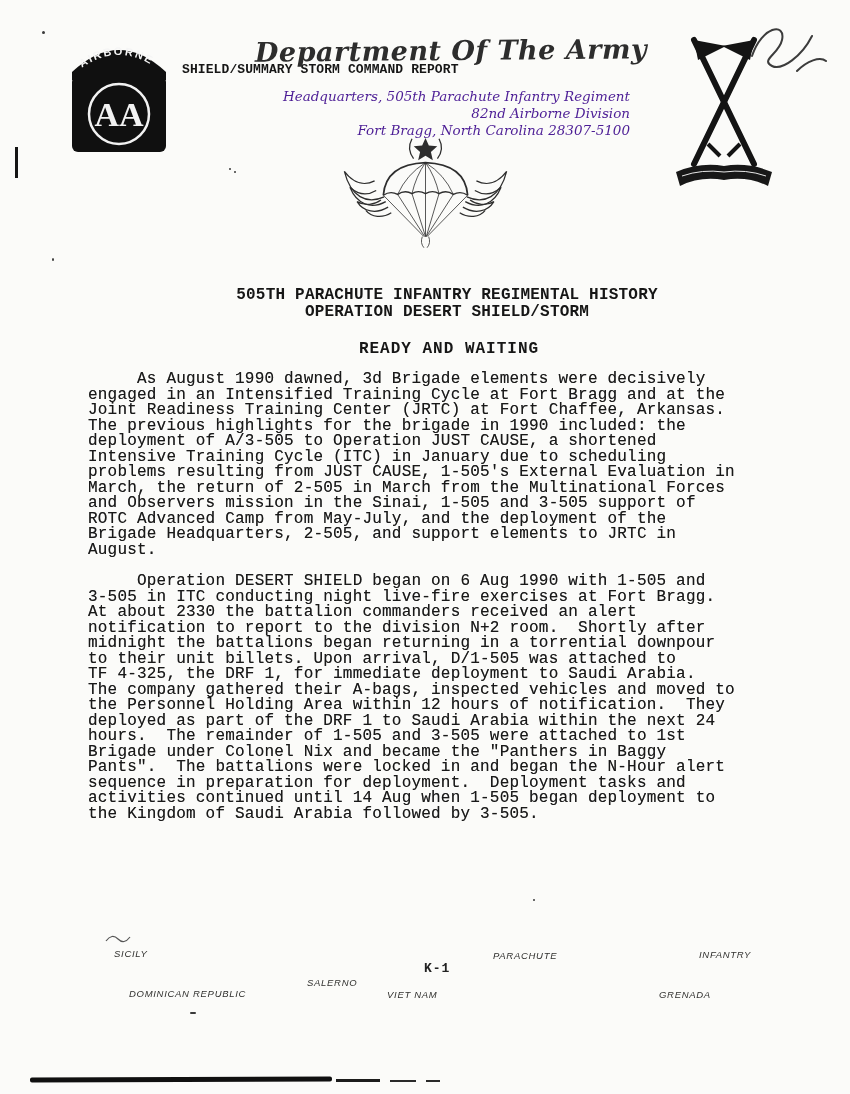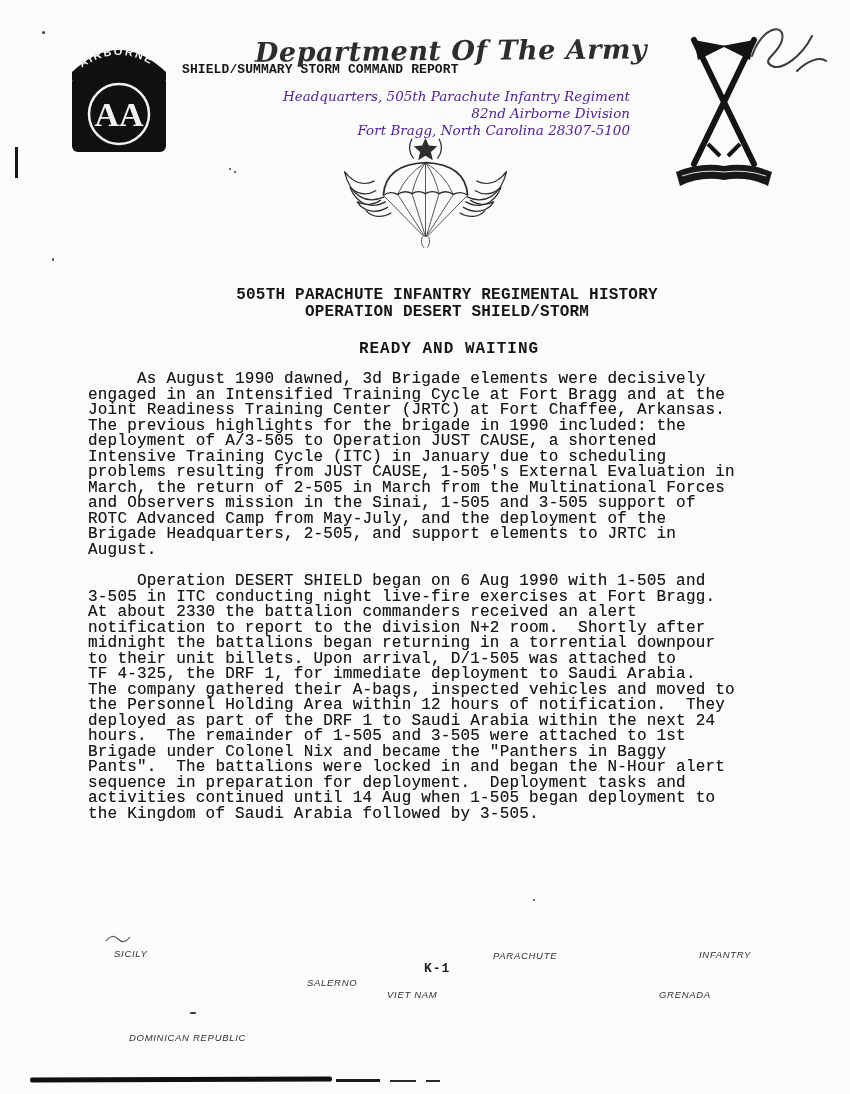--- a/index.html
+++ b/index.html
@@ -35,21 +35,21 @@
   .para + .para{margin-top:16px;}
 
   .honor{position:absolute;font-family:"Liberation Sans","DejaVu Sans",sans-serif;font-size:9.5px;
          letter-spacing:0.7px;color:#30302e;font-style:italic;}
   .pagenum{position:absolute;left:384px;top:961px;font-family:"Liberation Mono","DejaVu Sans Mono",monospace;
          font-size:13px;font-weight:700;letter-spacing:1px;color:#222;margin-left:40px;}
   .f-sicily{left:114px;top:948px;}
   .f-salerno{left:307px;top:949px;margin-top:28px;}
   .f-normandy{left:493px;top:950px;}
   .f-holland{left:699px;top:949px;}
-  .f-domrep{left:129px;top:1032px;font-style:italic;}
+  .f-domrep{left:129px;top:988px;font-style:italic;}
   .f-vietnam{left:387px;top:989px;}
   .f-grenada{left:659px;top:989px;}
 
   .rule{position:absolute;background:#101010;}
   .rule-main{left:30px;top:1077px;width:302px;height:5px;border-radius:2px;transform:rotate(-0.2deg);}
   .rule-d1{left:336px;top:1079px;width:44px;height:3px;background:#1c1c1c;}
   .rule-d2{left:390px;top:1080px;width:26px;height:2px;background:#2a2a2a;}
   .rule-d3{left:426px;top:1080px;width:14px;height:2px;background:#2a2a2a;}
 
   .tick{position:absolute;left:15px;top:147px;width:3px;height:31px;background:#151515;}

